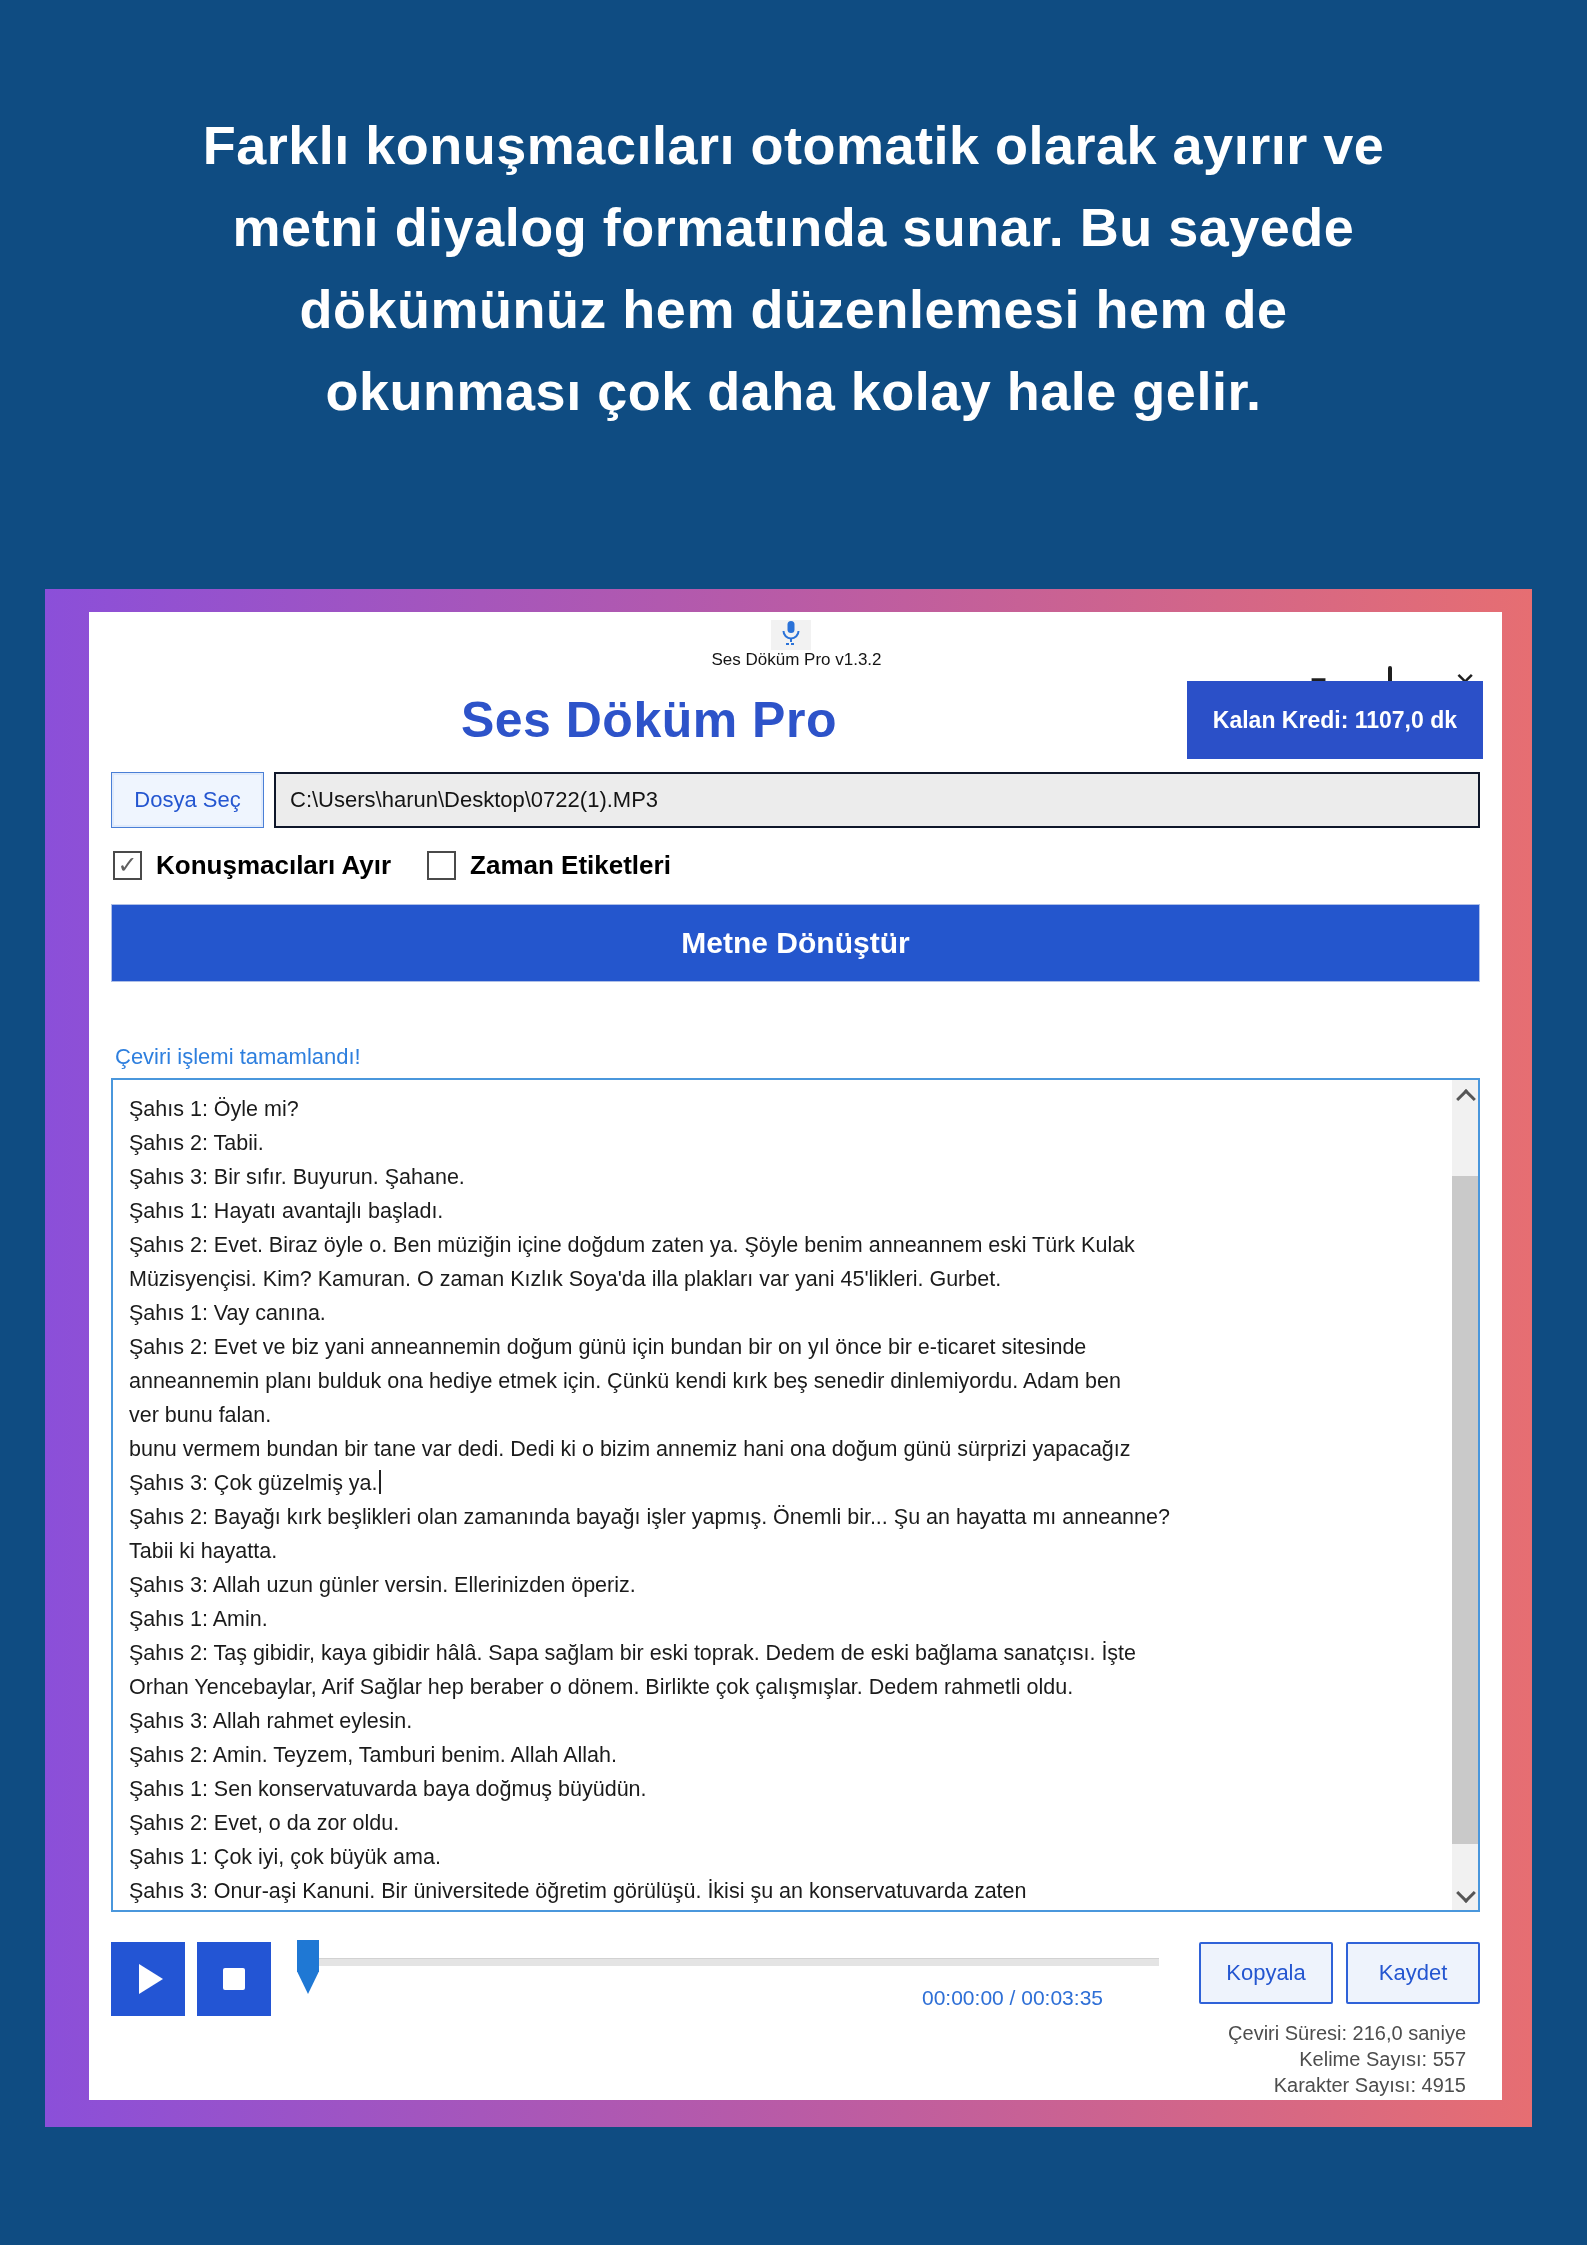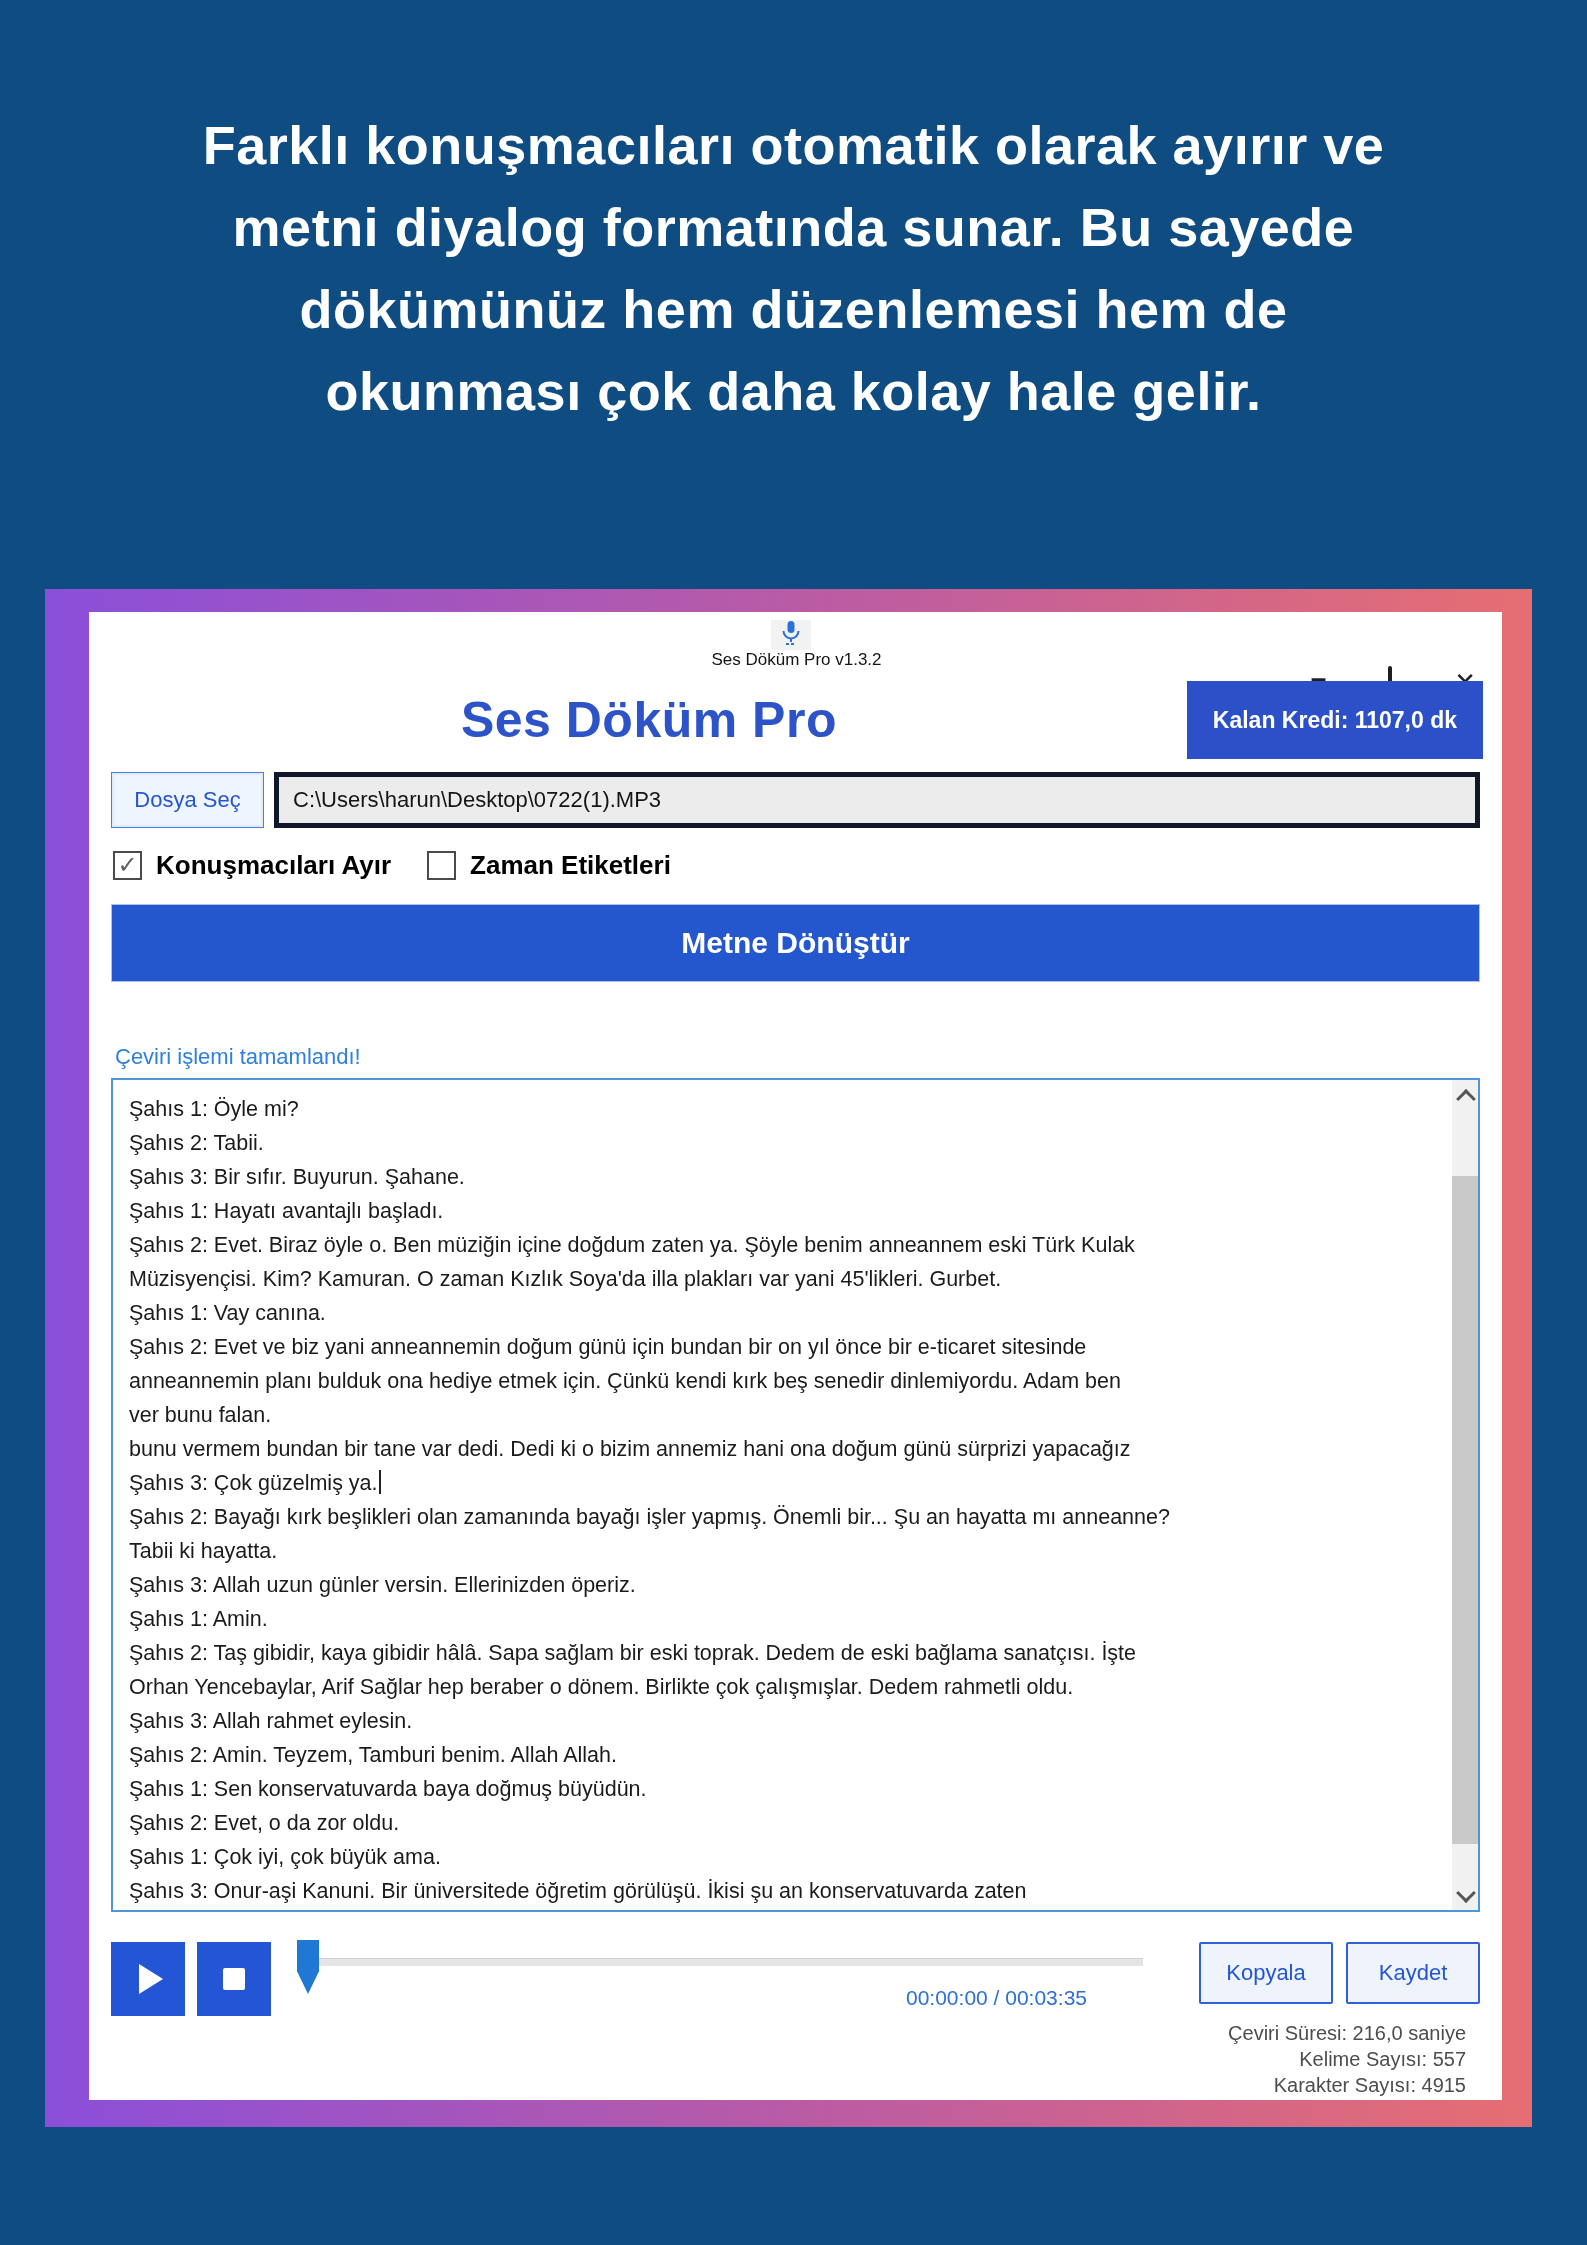--- a/index.html
+++ b/index.html
@@ -48,21 +48,21 @@
   }
 
   
   .file-row { display:flex; margin:12px 22px 0 22px; gap:10px; height:56px; }
   .choose-btn {
     width:153px; background:#EFF5FE; border:1px solid #4A7FD6; box-sizing:border-box;
     color:#2456D0; font-size:22px; display:flex; align-items:center; justify-content:center;
     box-shadow:0 0 0 2px #dfeafb inset;
   }
   .path-field {
-    flex:1; background:#ECECEC; border:5px solid #0f172a; box-sizing:border-box;
+    flex:1; background:#ECECEC; border:2px solid #0f172a; box-sizing:border-box;
     color:#141414; font-size:22px; display:flex; align-items:center; padding:0 14px;
     white-space:nowrap; overflow:hidden;
   }
 
   
   .options-row { display:flex; align-items:center; margin:22px 22px 0 24px; height:30px; font-size:26px; font-weight:bold; color:#000; }
   .checkbox {
     width:25px; height:25px; border:2px solid #4a4a4a; background:#fff; box-sizing:content-box;
     display:flex; align-items:center; justify-content:center;
     font-size:24px; color:#5f5f5f; font-weight:normal;
@@ -105,21 +105,21 @@
   .stop-btn { margin-left:12px; }
   .play-glyph { width:0; height:0; border-left:24px solid #fff; border-top:15px solid transparent; border-bottom:15px solid transparent; margin-left:6px; }
   .stop-glyph { width:22px; height:22px; background:#fff; border-radius:2px; }
   .slider-area { flex:1; margin-left:26px; position:relative; height:76px; }
   .slider-track { position:absolute; left:0; right:18px; top:16px; height:8px; background:#e4e4e4; border-top:1px solid #d2d2d2; box-sizing:border-box; }
   .slider-thumb {
     position:absolute; left:0; top:-2px; width:22px; height:54px; background:#1F78D4;
     clip-path:polygon(0 0,100% 0,100% 58%,50% 100%,0 58%);
   }
   .player-time { position:absolute; top:44px; right:74px; color:#2E6FD6; font-size:21px; }
-  .action-buttons { margin-left:30px; display:flex; gap:13px; flex:none;padding-left:8px; }
+  .action-buttons { margin-left:14px; display:flex; gap:13px; flex:none;padding-left:8px; }
   .action-btn {
     width:134px; height:62px; background:#EEF3FC; border:2px solid #2F62D8; border-radius:2px; box-sizing:border-box;
     color:#2456D0; font-size:22px; display:flex; align-items:center; justify-content:center;
   }
 
   
   .stats { margin:0 36px 0 0; text-align:right; color:#4d4d4d; font-size:20px; line-height:26px; }
 </style>
 </head>
 <body>

